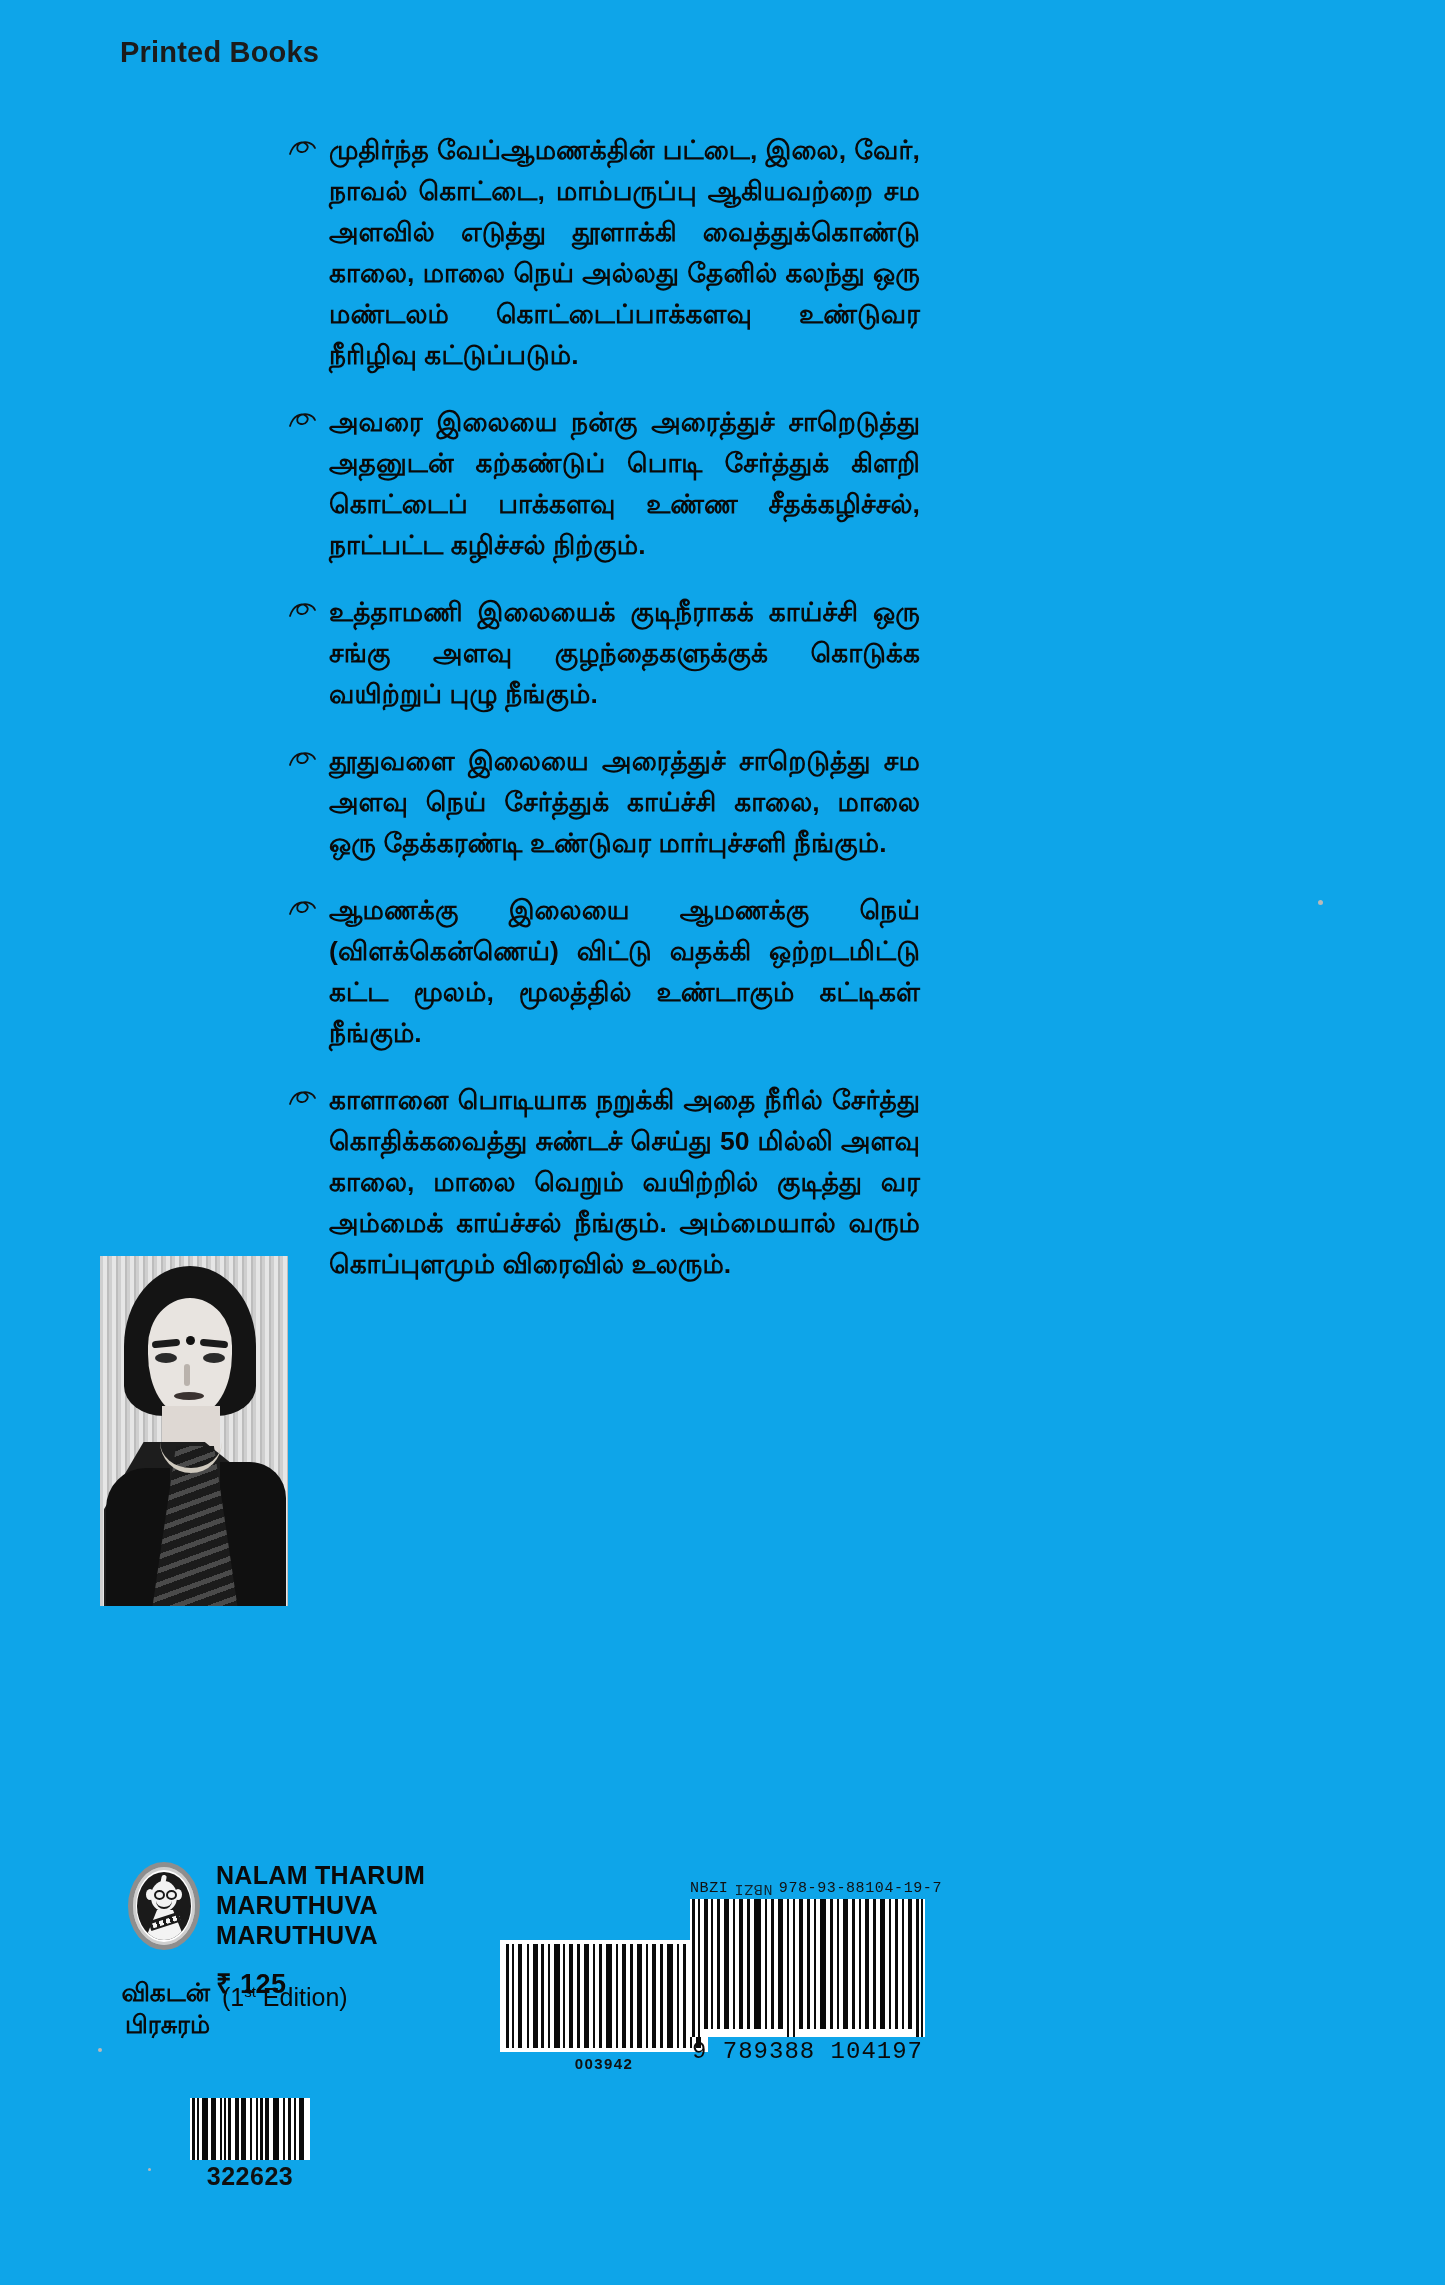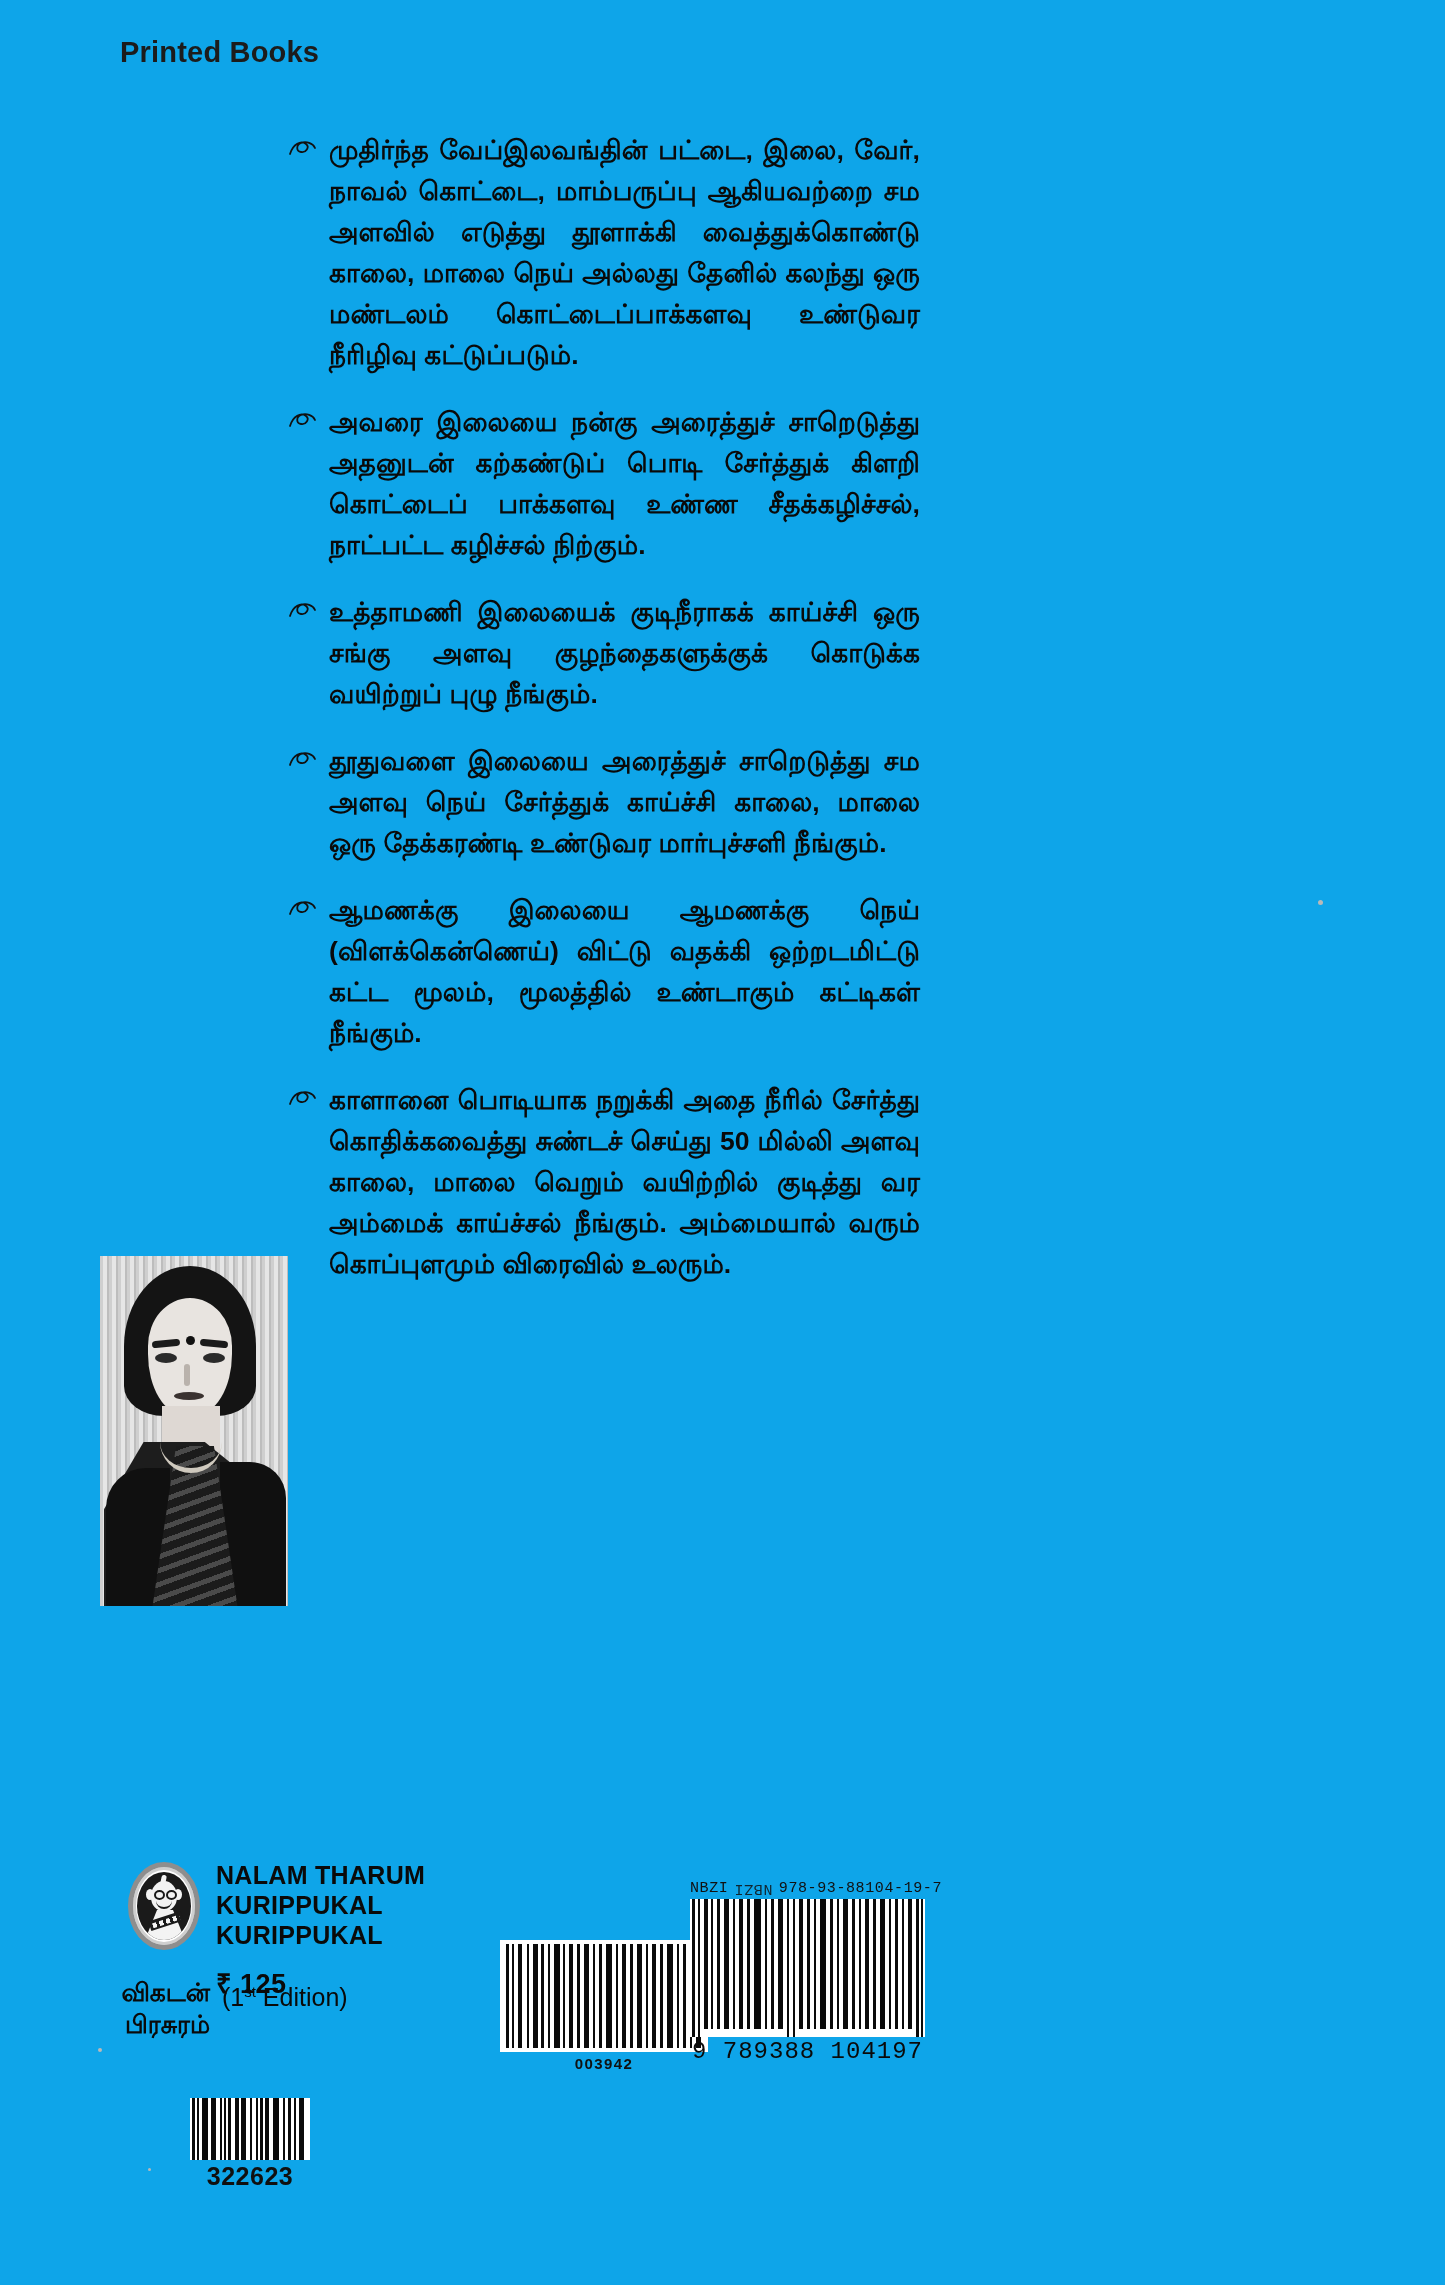--- a/index.html
+++ b/index.html
@@ -407,21 +407,21 @@
   <div class="header-label">Printed Books</div>
 
   <div class="content">
 
     <div class="tip">
       <span class="bullet">
         <svg viewBox="0 0 30 22" xmlns="http://www.w3.org/2000/svg">
           <path d="M3 17 C 6 7, 14 3, 19 7 C 23 10, 19 16, 14 15 C 9 14, 9 8, 14 6 C 19 4, 26 6, 28 11" fill="none" stroke="#111" stroke-width="1.8" stroke-linecap="round"></path>
         </svg>
       </span>
-      <span>முதிர்ந்த வேப்இலவங்தின் பட்டை, இலை, வேர், நாவல் கொட்டை, மாம்பருப்பு ஆகியவற்றை சம அளவில் எடுத்து தூளாக்கி வைத்துக்கொண்டு காலை, மாலை நெய் அல்லது தேனில் கலந்து ஒரு மண்டலம் கொட்டைப்பாக்களவு உண்டுவர நீரிழிவு கட்டுப்படும்.</span>
+      <span>முதிர்ந்த வேப்ஆமணக்தின் பட்டை, இலை, வேர், நாவல் கொட்டை, மாம்பருப்பு ஆகியவற்றை சம அளவில் எடுத்து தூளாக்கி வைத்துக்கொண்டு காலை, மாலை நெய் அல்லது தேனில் கலந்து ஒரு மண்டலம் கொட்டைப்பாக்களவு உண்டுவர நீரிழிவு கட்டுப்படும்.</span>
     </div>
 
     <div class="tip">
       <span class="bullet">
         <svg viewBox="0 0 30 22" xmlns="http://www.w3.org/2000/svg">
           <path d="M3 17 C 6 7, 14 3, 19 7 C 23 10, 19 16, 14 15 C 9 14, 9 8, 14 6 C 19 4, 26 6, 28 11" fill="none" stroke="#111" stroke-width="1.8" stroke-linecap="round"></path>
         </svg>
       </span>
       <span>அவரை இலையை நன்கு அரைத்துச் சாறெடுத்து அதனுடன் கற்கண்டுப் பொடி சேர்த்துக் கிளறி கொட்டைப் பாக்களவு உண்ண சீதக்கழிச்சல், நாட்பட்ட கழிச்சல் நிற்கும்.</span>
     </div>
@@ -497,21 +497,21 @@
           <div class="fig-eye-l"></div>
           <div class="fig-eye-r"></div>
           <div class="fig-smile"></div>
           <div class="fig-body"></div>
           <div class="fig-sash"></div>
         </div>
       </div>
 
       <div class="pub-text">
         <div class="pub-title-1">NALAM THARUM</div>
-        <div class="pub-title-2">KURIPPUKAL KURIPPUKAL</div>
+        <div class="pub-title-2">MARUTHUVA MARUTHUVA</div>
         <div class="pub-price">₹ 125</div>
       </div>
     </div>
 
     <div class="pub-bottom">
       <div class="pub-imprint">
         <div>விகடன்</div>
         <div>பிரசுரம்</div>
       </div>
       <div class="pub-edition">

